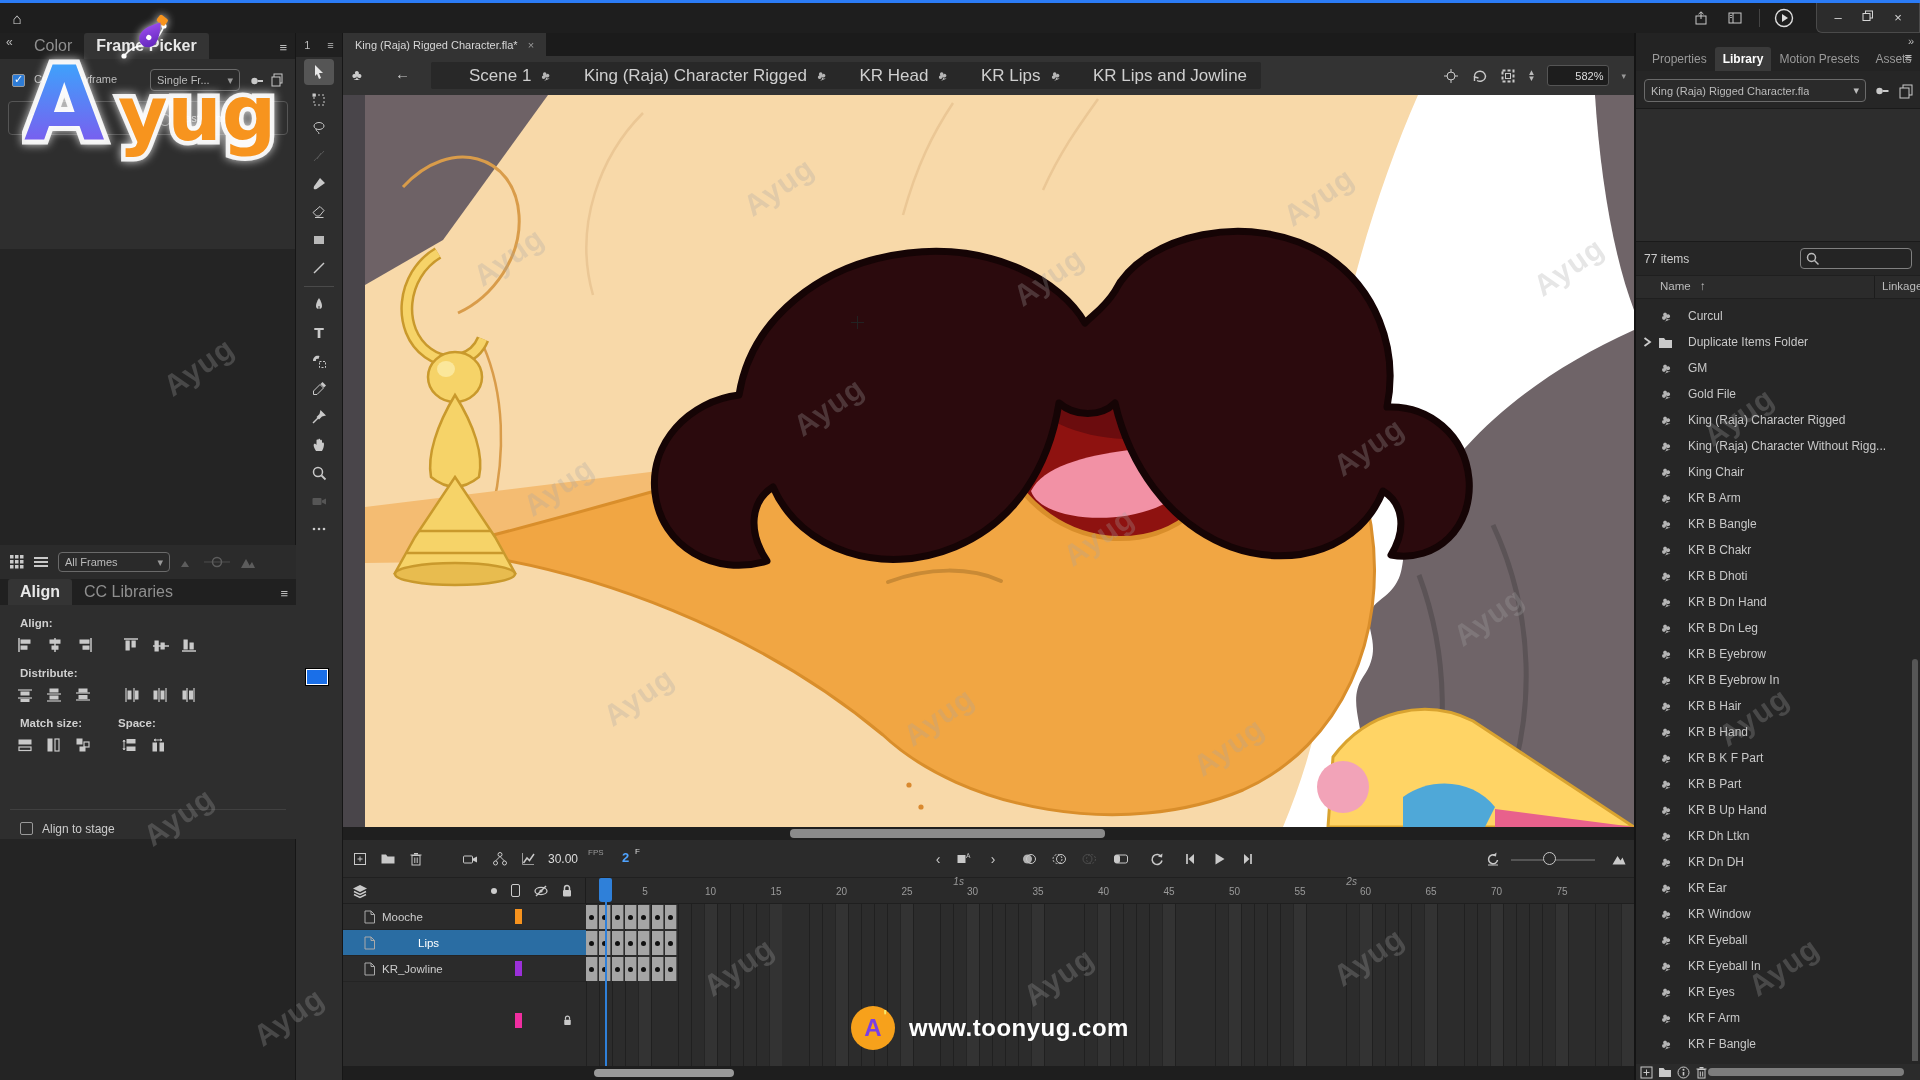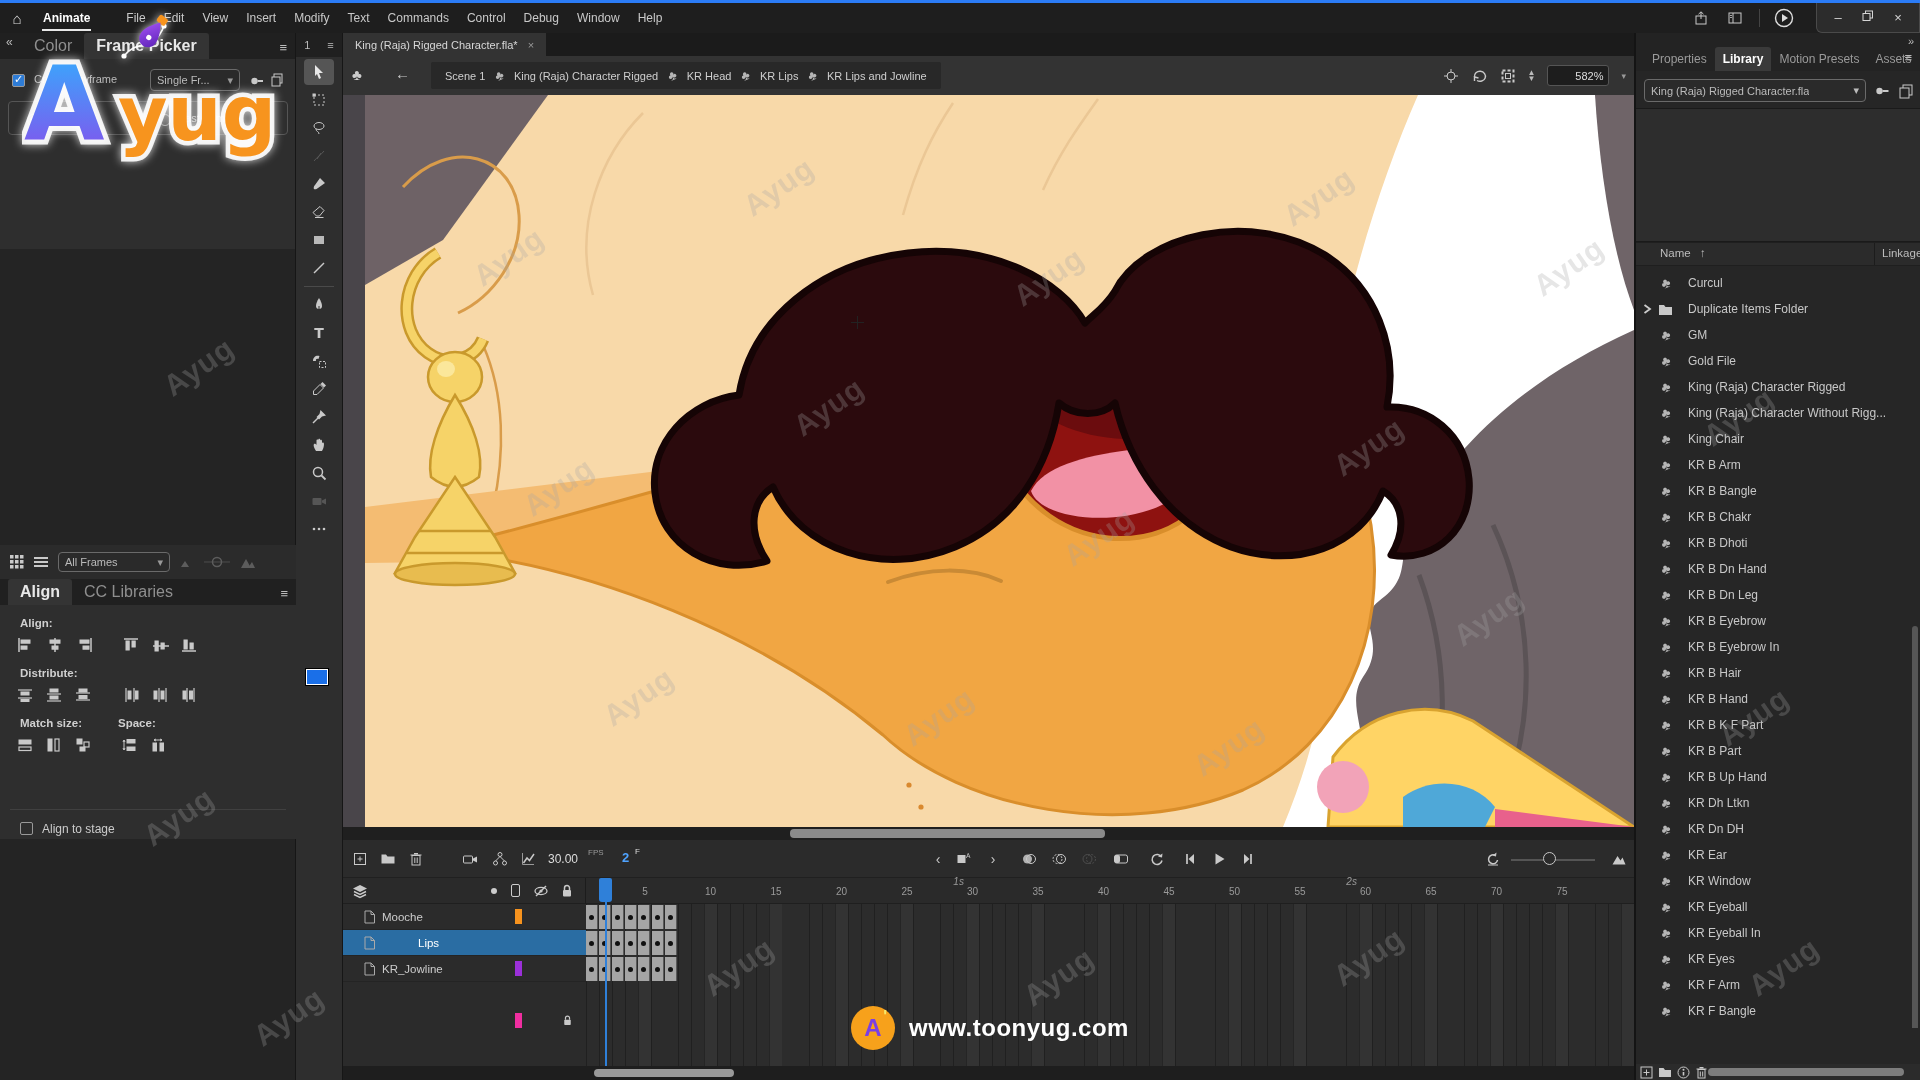--- a/index.html
+++ b/index.html
@@ -52,21 +52,21 @@
   .tool.active { background:#555; }
   .tool-div { width:30px; height:1px; background:#4a4a4a; margin:5px auto; }
   #swatch { position:absolute; left:10px; top:636px; width:22px; height:16px; background:#1a6fe8; border:1px solid #fff; outline:1px solid #000; }
 
   
   #doc-tabbar { left:343px; top:33px; width:1291px; height:23px; background:#1b1b1b; display:flex; }
   #doc-tab { background:#333; color:#d8d8d8; font-size:11px; display:flex; align-items:center; gap:10px; padding:0 12px; }
   #doc-close { color:#999; }
   #edit-bar { left:343px; top:56px; width:1291px; height:39px; background:#333; display:flex; align-items:center; }
   #crumb-band { position:absolute; left:88px; top:6px; height:27px; background:#282828; border-radius:2px; display:flex; align-items:center; padding:0 14px; gap:10px; }
-  .crumb-lbl { font-size:11px; color:#cfcfcf; white-space:nowrap; }
+  .crumb-lbl { font-size:17px; color:#cfcfcf; white-space:nowrap;margin-left:24px; }
   .crumb-sym { color:#b5b5b5; font-size:13px; transform:rotate(-22deg); display:inline-block; }
   #eb-right { position:absolute; right:8px; top:0; height:100%; display:flex; align-items:center; gap:12px; }
   #zoom-box { width:62px; height:21px; background:#1d1d1d; border:1px solid #555; border-radius:3px; color:#ddd; font-size:11px;
     display:flex; align-items:center; justify-content:flex-end; padding:0 5px; gap:5px; }
   .spin { display:flex; flex-direction:column; line-height:6px; font-size:8px; color:#bbb; }
 
   
   #canvas { left:343px; top:95px; width:1291px; height:732px; background:#4a464b; overflow:hidden; }
   #canvas-hbar { left:343px; top:827px; width:1291px; height:13px; background:#1f1f1f; }
   #canvas-hthumb { position:absolute; left:447px; top:2px; width:315px; height:9px; background:#8a8a8a; border-radius:4px; }
@@ -143,34 +143,20 @@
   #pen-logo { left:118px; top:10px; z-index:61; pointer-events:none; filter:drop-shadow(0 0 4px rgba(255,255,255,.8)); }
 </style>
 </head>
 <body>
 
 <div id="app">
 
   <div id="top-accent" class="abs" style="background: rgb(43, 124, 247);"></div>
   <div id="titlebar" class="abs">
     <div id="home-ic">⌂</div>
-    <nav id="menus">
-        <span class="menu-item active">Animate</span>
-        <span class="menu-item">File</span>
-        <span class="menu-item">Edit</span>
-        <span class="menu-item">View</span>
-        <span class="menu-item">Insert</span>
-        <span class="menu-item">Modify</span>
-        <span class="menu-item">Text</span>
-        <span class="menu-item">Commands</span>
-        <span class="menu-item">Control</span>
-        <span class="menu-item">Debug</span>
-        <span class="menu-item">Window</span>
-        <span class="menu-item">Help</span>
-      </nav>
     <div id="tb-right">
       <span class="tb-ic">
         <svg width="16" height="16">
             <rect x="3" y="6" width="10" height="8" fill="none" stroke="#c9c9c9"></rect>
             <line x1="8" y1="2" x2="8" y2="9" stroke="#c9c9c9"></line>
             <path d="M5.5 4.2 L8 1.8 L10.5 4.2" fill="none" stroke="#c9c9c9"></path>
           </svg>
         </span>
       <span class="tb-ic">
         <svg width="16" height="16">
@@ -941,20 +927,29 @@
           </svg>
         </span>
       <span>
         <svg width="16" height="16">
             <rect x="5" y="2" width="9" height="10" fill="none" stroke="#c9c9c9"></rect>
             <rect x="2" y="5" width="9" height="10" fill="#262626" stroke="#c9c9c9"></rect>
           </svg>
         </span>
     </div>
     <div id="rp-preview"></div>
+    <div id="rp-itemsrow">
+      <span style="font-size:12px;color:#ccc">77 items</span>
+      <div id="rp-search">
+        <svg width="15" height="15">
+            <circle cx="6.5" cy="6.5" r="4" fill="none" stroke="#bbb" stroke-width="1.5"></circle>
+            <line x1="9.5" y1="9.5" x2="13.5" y2="13.5" stroke="#bbb" stroke-width="1.5"></line>
+          </svg>
+      </div>
+    </div>
     <div id="rp-cols">
       <span id="rp-col-name">Name</span>
       <span id="rp-col-arrow">↑</span>
       <span id="rp-col-div"></span>
       <span id="rp-col-link">Linkage</span>
     </div>
     <div id="lib-list">
       <div id="lib-vscroll"></div>
     <div class="lib-row" style="top: 4px;">
           <span class="lib-ic"><span class="lib-sym">♣</span></span>

